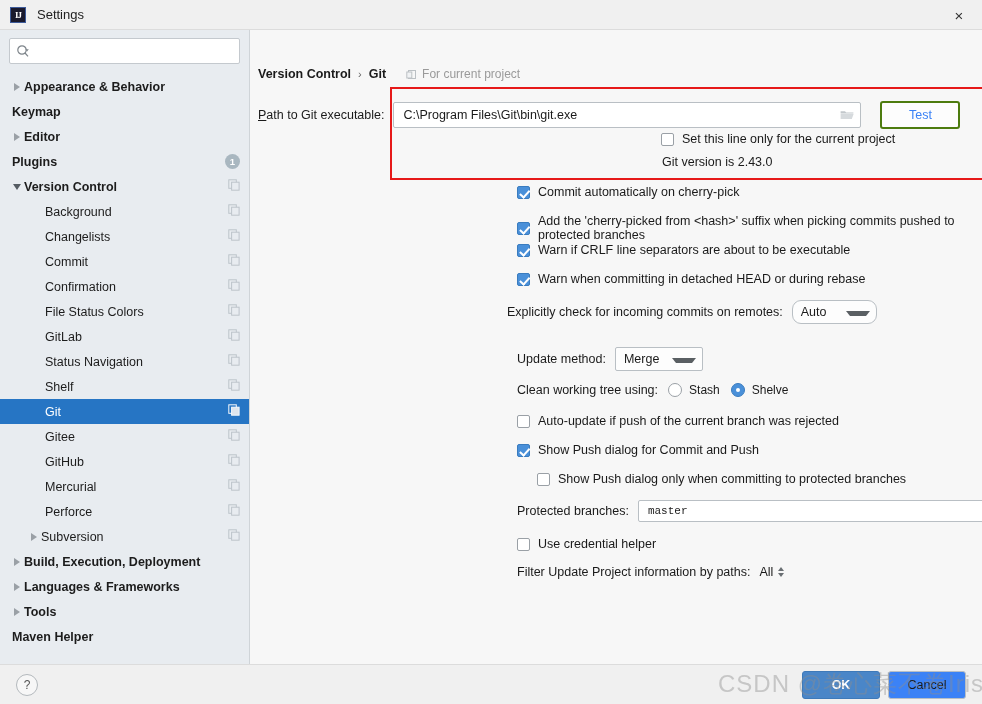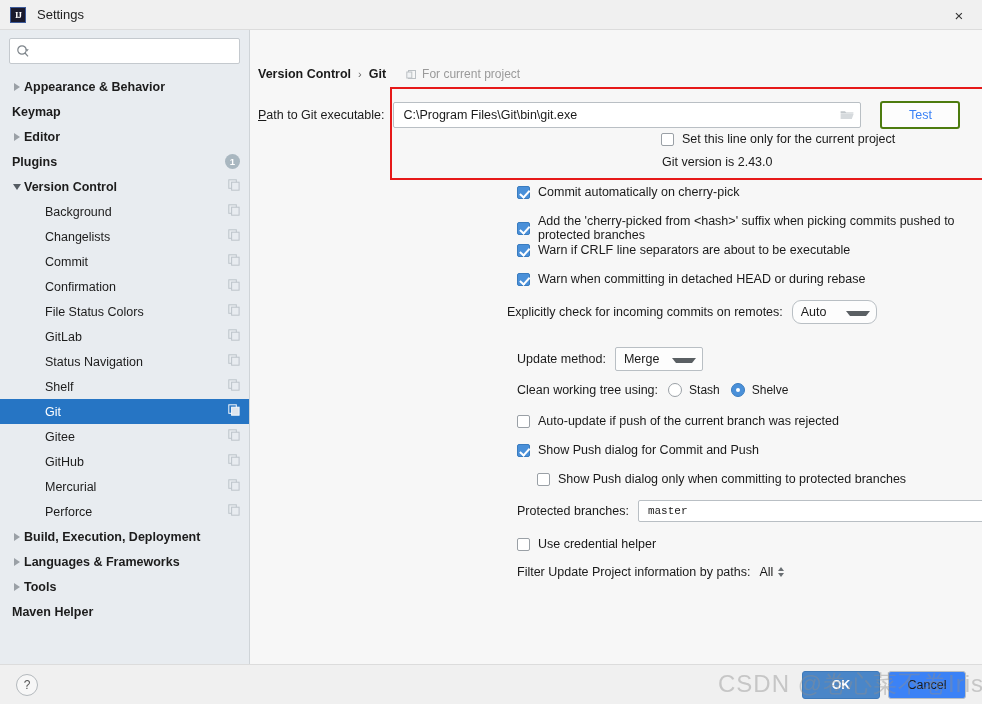--- a/index.html
+++ b/index.html
@@ -496,20 +496,28 @@
               <rect x="3.6" y="3.2" width="7.5" height="8" fill="#e8ecf0" stroke="currentColor" stroke-width="1"></rect>
             </svg></span>
         </div>
         <div class="tree-row lvl1">
           <span class="tree-label">Perforce</span>
           <span class="copy-icon" style="color: rgb(154, 164, 172);"><svg width="12" height="12" viewBox="0 0 12 12">
               <rect x="0.8" y="0.8" width="7.5" height="8.5" fill="none" stroke="currentColor" stroke-width="1"></rect>
               <rect x="3.6" y="3.2" width="7.5" height="8" fill="#e8ecf0" stroke="currentColor" stroke-width="1"></rect>
             </svg></span>
         </div>
+        <div class="tree-row lvl1-arrow">
+          <span class="arrow collapsed"></span>
+          <span class="tree-label">Subversion</span>
+          <span class="copy-icon" style="color: rgb(154, 164, 172);"><svg width="12" height="12" viewBox="0 0 12 12">
+              <rect x="0.8" y="0.8" width="7.5" height="8.5" fill="none" stroke="currentColor" stroke-width="1"></rect>
+              <rect x="3.6" y="3.2" width="7.5" height="8" fill="#e8ecf0" stroke="currentColor" stroke-width="1"></rect>
+            </svg></span>
+        </div>
         <div class="tree-row lvl0">
           <span class="arrow collapsed"></span>
           <span class="tree-label">Build, Execution, Deployment</span>
         </div>
         <div class="tree-row lvl0">
           <span class="arrow collapsed"></span>
           <span class="tree-label">Languages &amp; Frameworks</span>
         </div>
         <div class="tree-row lvl0">
           <span class="arrow collapsed"></span>

